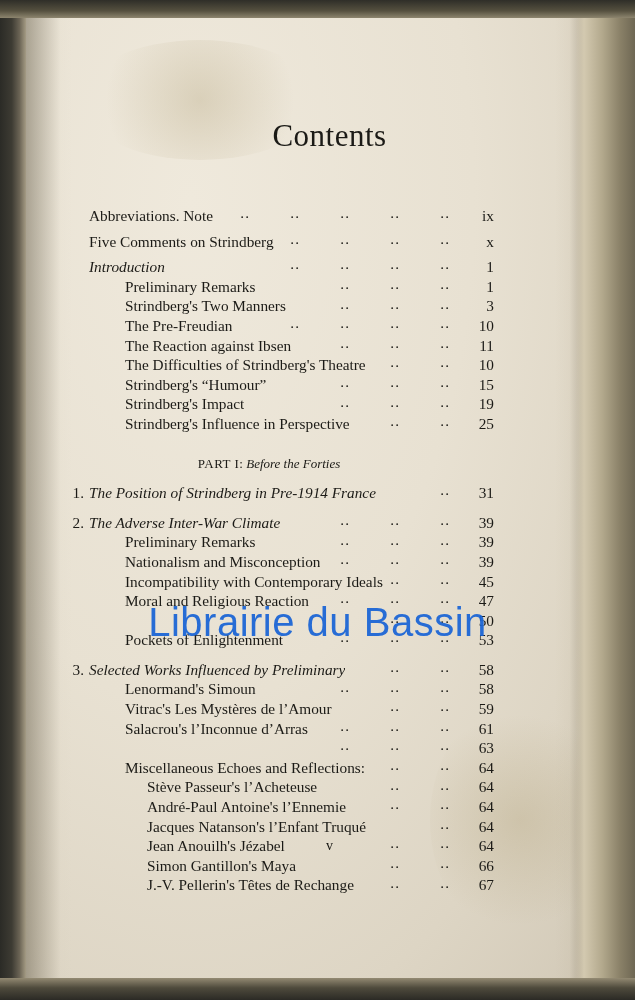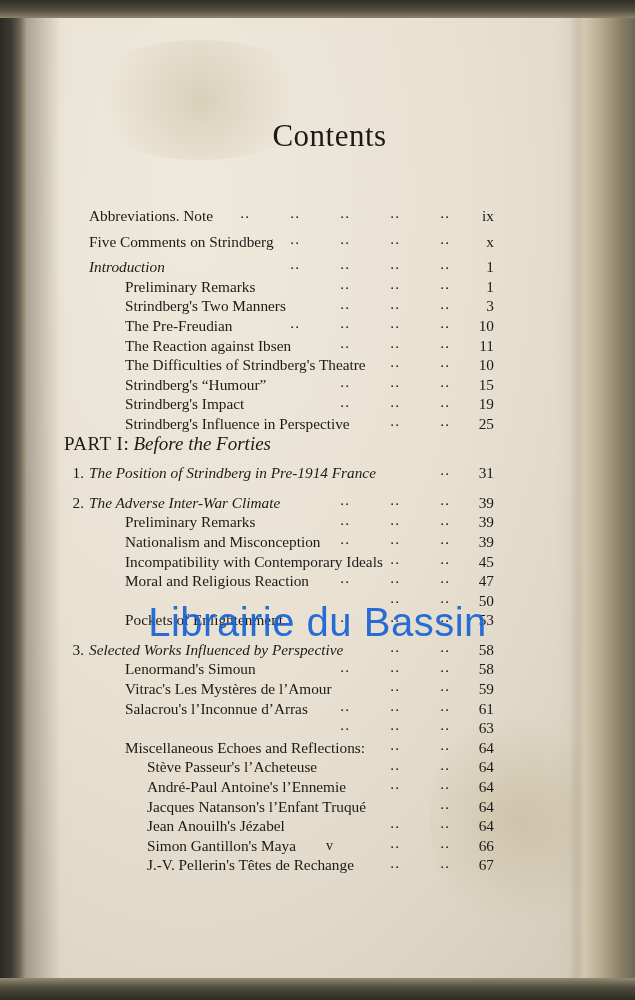--- a/index.html
+++ b/index.html
@@ -117,22 +117,24 @@
     text-align: right;
     padding-right: 0;
   }
   .it { font-style: italic; }
 
   .ind0 { padding-left: 0px; }
   .ind1 { padding-left: 36px; font-family: Liberation Serif, serif; }
   .ind2 { padding-left: 58px; }
 
   .part-head {
+    text-align: center;
+    margin-top: 20px;
     margin-bottom: 8px;
-    font-size: 19px;
+    font-size: 13px;
     padding-right: 20px;
   }
   .part-head .pt { letter-spacing: 0.5px; }
 
   .folio {
     position: absolute;
     left: 0; right: 0;
     top: 838px;
     text-align: center;
     font-size: 14px;
@@ -354,21 +356,21 @@
             <span class="label ind1">Pockets of Enlightenment</span>
             <span class="leaders">
               <span style="right: 6px;">..</span>
               <span style="right: 56px;">..</span>
               <span style="right: 106px;">..</span>
             </span>
             <span class="pg">53</span>
           </div>
           <div class="row sp-lg">
             <span class="num-col">3.</span>
-            <span class="label ind0 it">Selected Works Influenced by Perspective</span>
+            <span class="label ind0 it">Selected Works Influenced by Preliminary</span>
             <span class="leaders">
               <span style="right: 6px;">..</span>
               <span style="right: 56px;">..</span>
             </span>
             <span class="pg">58</span>
           </div>
           <div class="row">
             <span class="num-col"></span>
             <span class="label ind1">Lenormand's Simoun</span>
             <span class="leaders">

